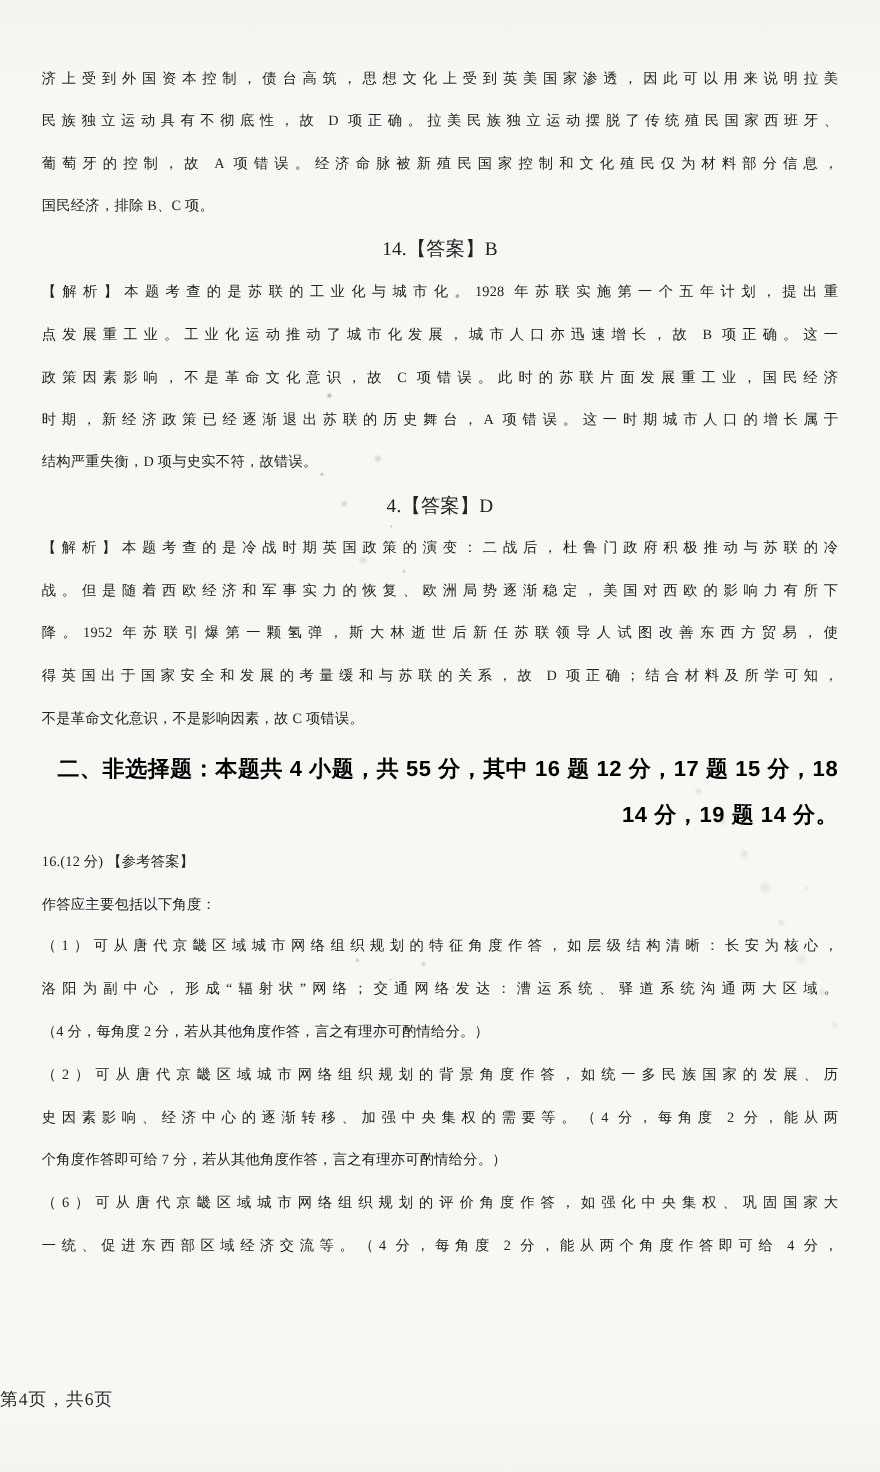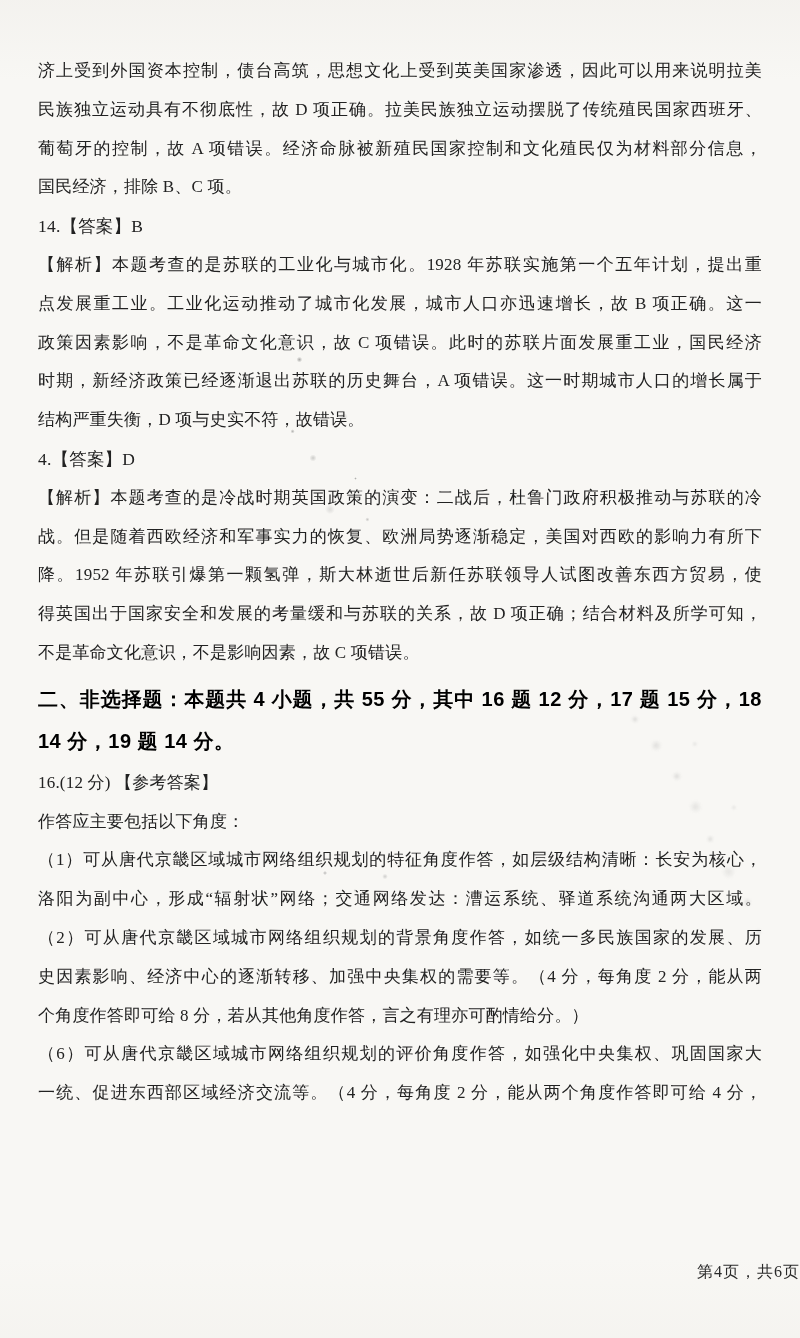--- a/index.html
+++ b/index.html
@@ -17,48 +17,49 @@
       linear-gradient(180deg, rgba(235,233,228,0.35) 0%, rgba(250,249,247,0) 6%, rgba(250,249,247,0) 94%, rgba(238,236,231,0.3) 100%),
       #f8f7f4;
   }
   .content {
     position: absolute;
     left: 38px; right: 38px; top: 52px;
   }
   .line {
     height: 38.8px;
     line-height: 38.8px;
-    font-size: 17px;
+    font-size: 13px;
     letter-spacing: 0.2px;
     white-space: nowrap;
     color: #222;
     text-rendering: optimizeLegibility;
   }
   .line.full {
     white-space: normal;
     text-align: justify;
     text-align-last: justify;
     text-justify: inter-character;
     overflow: hidden;
     height: 38.8px;
   }
-  .answer-line { font-size: 17.5px; }
+  .answer-line { font-size: 17.5px; text-align: center; }
   .section-header .line {
     height: 42px; line-height: 42px;
     font-size: 20px;
     font-weight: bold;
     color: #000;
     font-family: "Liberation Sans", "DejaVu Sans", sans-serif;
     letter-spacing: 0.5px;
+    text-align: right;
   }
   .section-header { margin-top: 5px; margin-bottom: 2px; }
   .footer {
     position: absolute;
     top: 1262px; left: 0; right: 0;
-    text-align: right;
+    text-align: left;
     font-size: 16px;
     color: #2a2a2a;
     letter-spacing: 1px;
   }
   
   .artifact { position: absolute; pointer-events: none; }
   .artifact-ink {
     left: 262px; top: 335px; width: 170px; height: 205px;
     background:
       radial-gradient(circle 4px at 22% 12%, rgba(70,70,70,0.45), transparent 70%),
@@ -138,26 +139,27 @@
       <div class="line">14 分，19 题 14 分。</div>
     </div>
 
     <div>
       <div class="line">16.(12 分) 【参考答案】</div>
       <div class="line">作答应主要包括以下角度：</div>
 
       <div>
         <div class="line full">（1）可从唐代京畿区域城市网络组织规划的特征角度作答，如层级结构清晰：长安为核心，</div>
         <div class="line full">洛阳为副中心，形成“辐射状”网络；交通网络发达：漕运系统、驿道系统沟通两大区域。</div>
+        <div class="line">（4 分，每角度 2 分，若从其他角度作答，言之有理亦可酌情给分。）</div>
       </div>
 
       <div>
         <div class="line full">（2）可从唐代京畿区域城市网络组织规划的背景角度作答，如统一多民族国家的发展、历</div>
         <div class="line full">史因素影响、经济中心的逐渐转移、加强中央集权的需要等。（4 分，每角度 2 分，能从两</div>
-        <div class="line">个角度作答即可给 8 分，若从其他角度作答，言之有理亦可酌情给分。）</div>
+        <div class="line">个角度作答即可给 7 分，若从其他角度作答，言之有理亦可酌情给分。）</div>
       </div>
 
       <div>
         <div class="line full">（6）可从唐代京畿区域城市网络组织规划的评价角度作答，如强化中央集权、巩固国家大</div>
         <div class="line full">一统、促进东西部区域经济交流等。（4 分，每角度 2 分，能从两个角度作答即可给 4 分，</div>
       </div>
     </div>
 
   </div>
 

